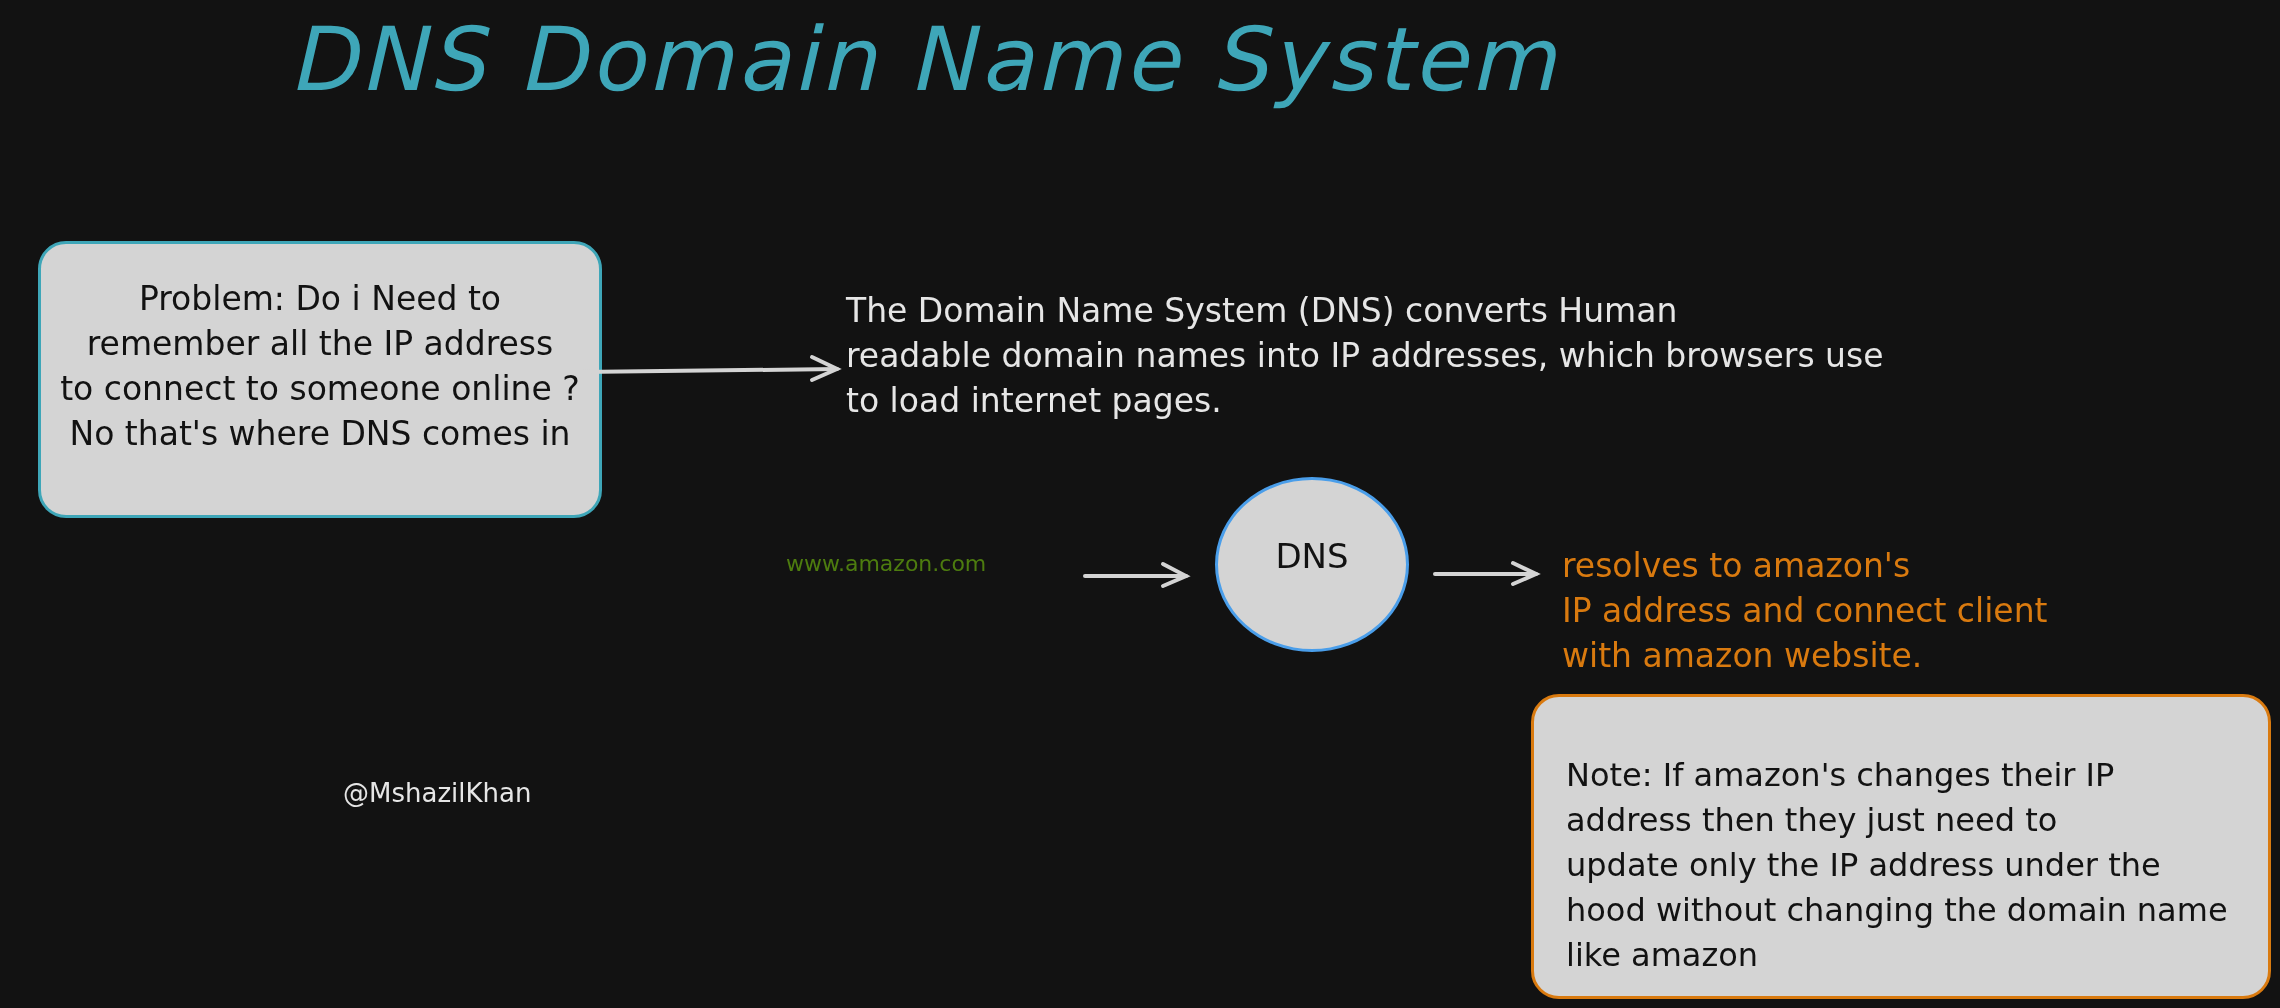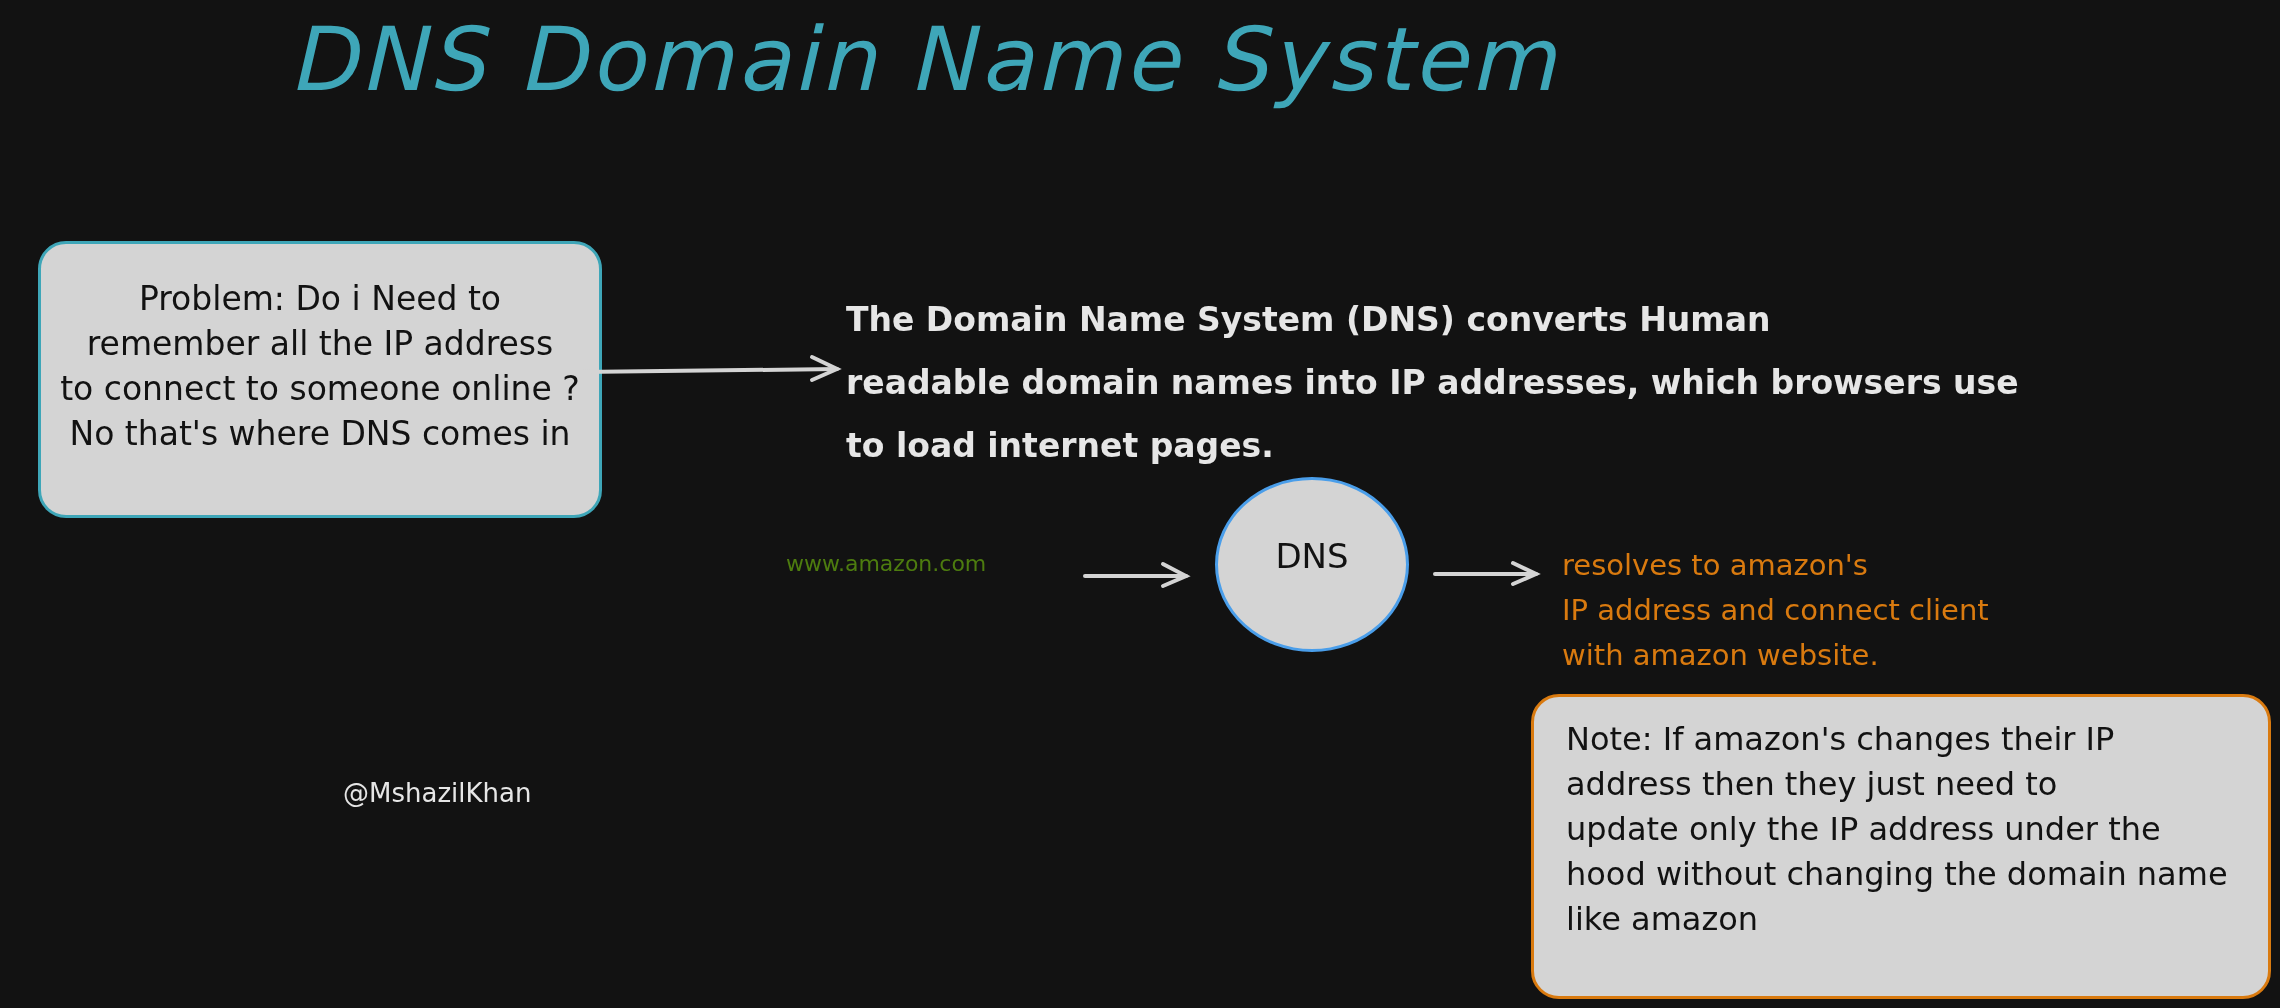--- a/index.html
+++ b/index.html
@@ -49,24 +49,23 @@
       line-height: 45px;
       color: #121212;
       white-space: pre-line;
       margin-top: -28px;
     }
 
     .desc-text {
       left: 846px;
       top: 288px;
       font-size: 33px;
-      line-height: 63px;
+      line-height: 45px;
       color: #e6e6e6;
       white-space: pre-line;
-      font-weight: bold;
     }
 
     .domain-label {
       left: 786px;
       top: 551px;
       font-size: 22px;
       color: #4d7c0f;
       white-space: nowrap;
     }
 
@@ -85,36 +84,36 @@
     }
     .dns-label {
       margin-top: 56px;
       font-size: 34px;
       color: #121212;
     }
 
     .resolve-text {
       left: 1562px;
       top: 543px;
-      font-size: 29px;
+      font-size: 33px;
       line-height: 45px;
       color: #d97a0f;
       white-space: pre-line;
     }
 
     .note-box {
       left: 1531px;
       top: 694px;
       width: 740px;
       height: 305px;
       background: #d4d4d4;
       border: 3px solid #d97a0f;
       border-radius: 28px;
       box-sizing: border-box;
-      padding: 20px 0 0 32px;
+      padding: 56px 0 0 32px;
     }
     .note-text {
       font-size: 32px;
       line-height: 45px;
       color: #121212;
       white-space: pre-line;
     }
 
     .author {
       left: 343px;

